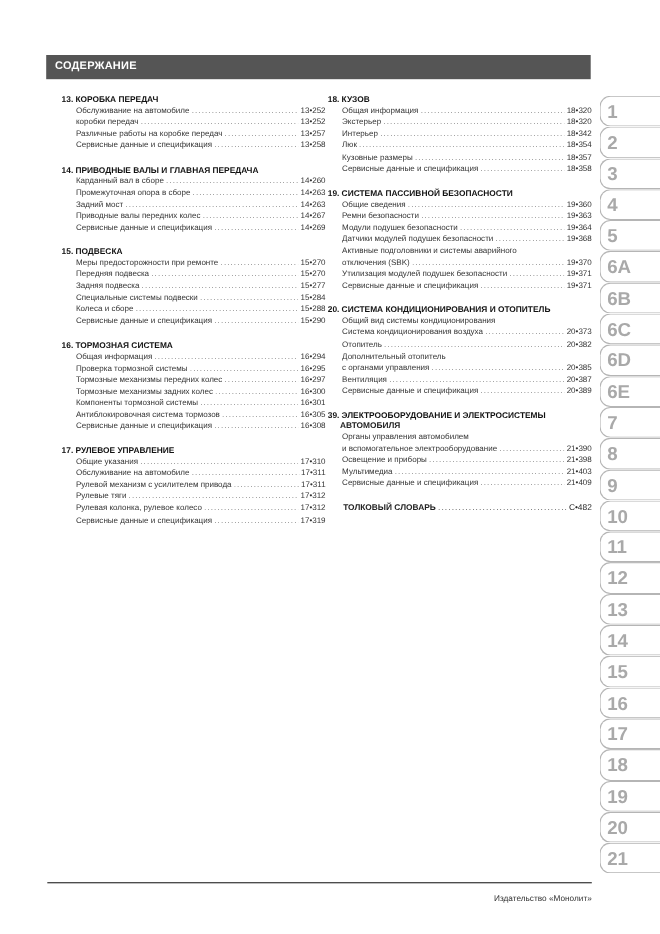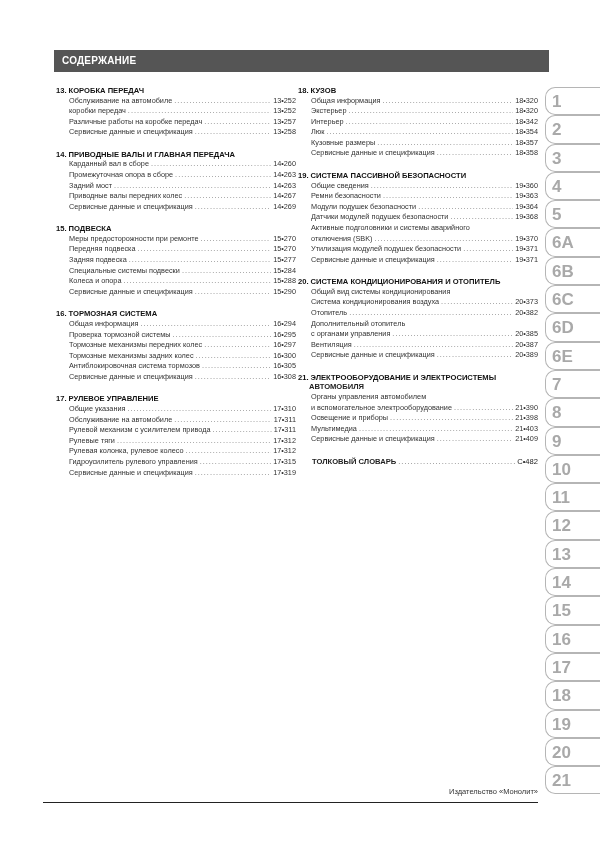--- a/index.html
+++ b/index.html
@@ -1,18 +1,18 @@
 <!DOCTYPE html>
 <html><head>
 <meta charset="utf-8">
 <style>
   html, body { margin:0; padding:0; background:#ffffff; }
   body { width:600px; height:849px; position:relative; overflow:hidden;
          font-family:"Liberation Sans", sans-serif; color:#222; }
-  .header { position:absolute; left:54px; top:50px; width:495px; height:22px;
+  .header { position:absolute; left:42px; top:50px; width:495px; height:22px;
             background:#555555; }
   .header-title { position:absolute; left:8px; top:5px; color:#fff; font-weight:bold;
                   font-size:10px; letter-spacing:0.2px; }
   .col { position:absolute; top:86px; width:240px; }
   .col-left { left:44px;margin-left:12px; }
   .col-right { left:298px; }
   .section { margin-bottom:12px; }
   .sec-title { font-weight:bold; font-size:7.6px; line-height:9.5px; color:#111; }
   .sec-title .num { margin-right:2px; }
   .sec-sub { padding-left:11px; font-weight:bold; font-size:7.6px; line-height:9.5px; }
@@ -28,21 +28,21 @@
   .glossary .label { font-weight:bold; }
   .glossary .dots { flex:1; overflow:hidden; white-space:nowrap; margin:0 2px; color:#666; }
   .glossary .dots::after { content:"......................................................................................................................................"; letter-spacing:1px; }
   .tabs { position:absolute; left:545px; top:87px; width:55px; }
   .tab { position:relative; height:28.3px; border:1px solid #b5b5b5; border-right:none;
          border-radius:10px 0 0 10px; margin-bottom:0; box-sizing:border-box;
          background:#fff; }
   .tab span { position:absolute; left:6px; top:4px; font-size:17px; font-weight:bold;
               color:#a9a9a9; }
   .footer-line { position:absolute; left:43px; top:802px; width:495px; height:1px; background:#222; }
-  .footer-text { position:absolute; right:62px; top:787px; font-size:7.5px; color:#333; }
+  .footer-text { position:absolute; right:62px; top:812px; font-size:7.5px; color:#333; }
 </style>
 </head>
 <body>
 
 <div class="header">
   <span class="header-title">СОДЕРЖАНИЕ</span>
 </div>
 
 <div class="col col-left" id="left-col">
     <div class="section">
@@ -112,21 +112,21 @@
         <span class="label">Задняя подвеска</span>
         <span class="dots"></span>
         <span class="page">15•277</span>
       </div>
       <div class="entry">
         <span class="label">Специальные системы подвески</span>
         <span class="dots"></span>
         <span class="page">15•284</span>
       </div>
       <div class="entry">
-        <span class="label">Колеса и опора</span>
+        <span class="label">Колеса и сборе</span>
         <span class="dots"></span>
         <span class="page">15•288</span>
       </div>
       <div class="entry">
         <span class="label">Сервисные данные и спецификация</span>
         <span class="dots"></span>
         <span class="page">15•290</span>
       </div>
     </div>
     <div class="section">
@@ -145,20 +145,25 @@
         <span class="label">Тормозные механизмы передних колес</span>
         <span class="dots"></span>
         <span class="page">16•297</span>
       </div>
       <div class="entry">
         <span class="label">Тормозные механизмы задних колес</span>
         <span class="dots"></span>
         <span class="page">16•300</span>
       </div>
       <div class="entry">
+        <span class="label">Компоненты тормозной системы</span>
+        <span class="dots"></span>
+        <span class="page">16•301</span>
+      </div>
+      <div class="entry">
         <span class="label">Антиблокировочная система тормозов</span>
         <span class="dots"></span>
         <span class="page">16•305</span>
       </div>
       <div class="entry">
         <span class="label">Сервисные данные и спецификация</span>
         <span class="dots"></span>
         <span class="page">16•308</span>
       </div>
     </div>
@@ -181,25 +186,20 @@
       </div>
       <div class="entry">
         <span class="label">Рулевые тяги</span>
         <span class="dots"></span>
         <span class="page">17•312</span>
       </div>
       <div class="entry">
         <span class="label">Рулевая колонка, рулевое колесо</span>
         <span class="dots"></span>
         <span class="page">17•312</span>
-      </div>
-      <div class="entry">
-        <span class="label">Гидроусилитель рулевого управления</span>
-        <span class="dots"></span>
-        <span class="page">17•315</span>
       </div>
       <div class="entry">
         <span class="label">Сервисные данные и спецификация</span>
         <span class="dots"></span>
         <span class="page">17•319</span>
       </div>
     </div>
   </div>
 <div class="col col-right" id="right-col">
 <div class="section">
@@ -298,21 +298,21 @@
         <span class="dots"></span>
         <span class="page">20•387</span>
       </div>
       <div class="entry">
         <span class="label">Сервисные данные и спецификация</span>
         <span class="dots"></span>
         <span class="page">20•389</span>
       </div>
     </div>
     <div class="section">
-      <div class="sec-title"><span class="num">21.</span><span>ЭЛЕКТРООБОРУДОВАНИЕ И ЭЛЕКТРОСИСТЕМЫ</span></div>
+      <div class="sec-title"><span class="num">39.</span><span>ЭЛЕКТРООБОРУДОВАНИЕ И ЭЛЕКТРОСИСТЕМЫ</span></div>
       <div class="sec-sub">АВТОМОБИЛЯ</div>
       <div class="entry-wrap">Органы управления автомобилем</div>
       <div class="entry">
         <span class="label">и вспомогательное электрооборудование</span>
         <span class="dots"></span>
         <span class="page">21•390</span>
       </div>
       <div class="entry">
         <span class="label">Освещение и приборы</span>
         <span class="dots"></span>

